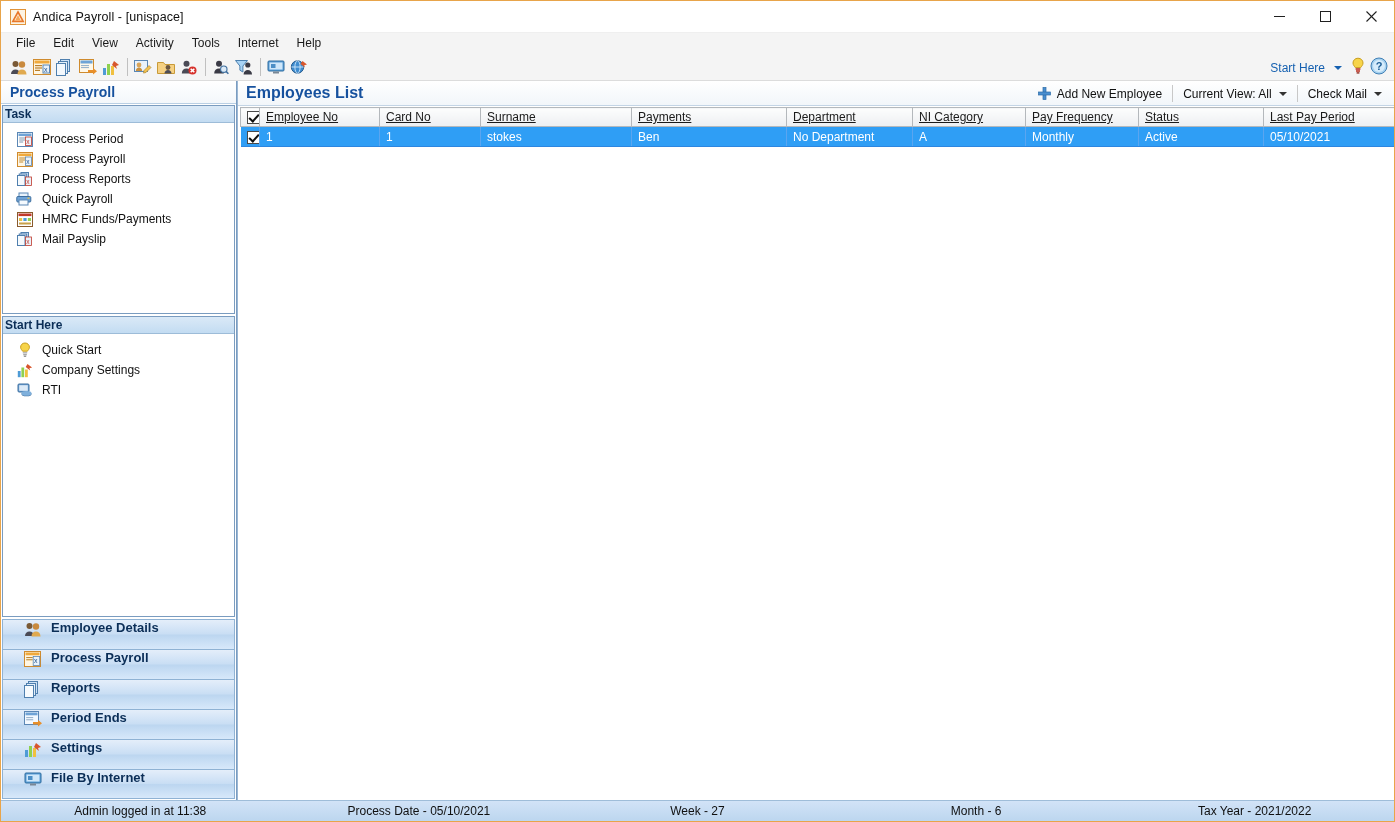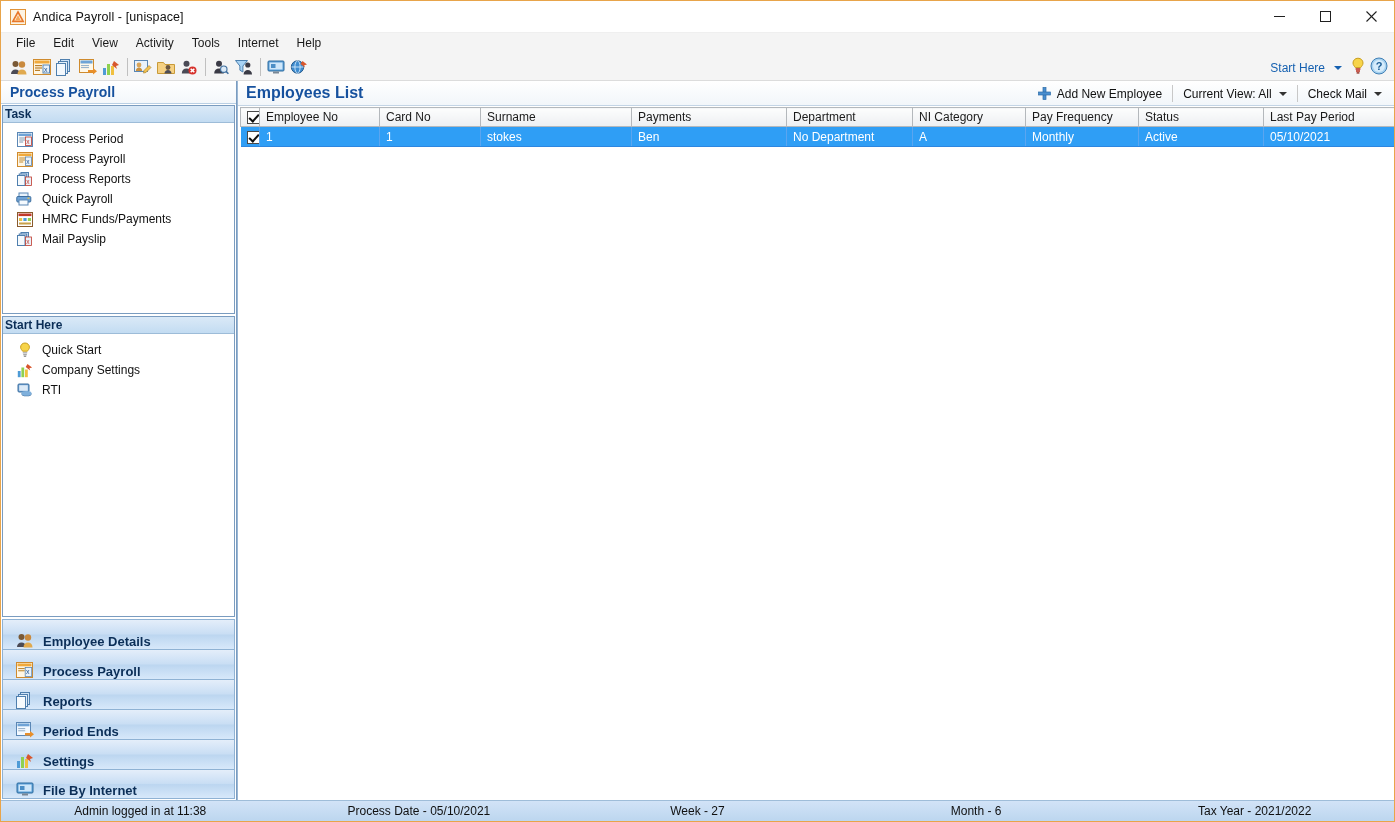--- a/index.html
+++ b/index.html
@@ -197,22 +197,22 @@
   }
 
   
   .sb-nav {
     flex: 0 0 auto;
     padding: 0 1px 1px 1px;
   }
   .nav-btn {
     height: 30px;
     display: flex;
-    align-items: flex-end;
-    padding-left: 12px;
+    align-items: flex-start;
+    padding-left: 20px;
     background: linear-gradient(to bottom, #e4eefa 0%, #c9def4 48%, #bcd6f0 52%, #d7e8fa 100%);
     border: 1px solid #8fb2d4;
     border-bottom: none;
     cursor: default;
   }
   .nav-btn:last-child { border-bottom: 1px solid #8fb2d4; }
   .nav-btn .ico {
     width: 19px; height: 18px;
     margin-right: 9px;
     display: flex; align-items: center; justify-content: center;
@@ -292,20 +292,21 @@
     border: 1px solid #b4b8bc;
     border-left: none;
     font-weight: normal;
     font-size: 12px;
     color: #1a1a1a;
     text-align: left;
     padding-left: 6px;
     white-space: nowrap;
     overflow: hidden;
     cursor: default;
+    text-decoration: underline;
   }
   table.grid th:first-child { border-left: 1px solid #b4b8bc; }
   table.grid td {
     height: 20px;
     font-size: 12px;
     padding-left: 6px;
     white-space: nowrap;
     overflow: hidden;
     border-right: 1px solid #5aa5f0;
     border-bottom: 1px solid #2d86e0;

